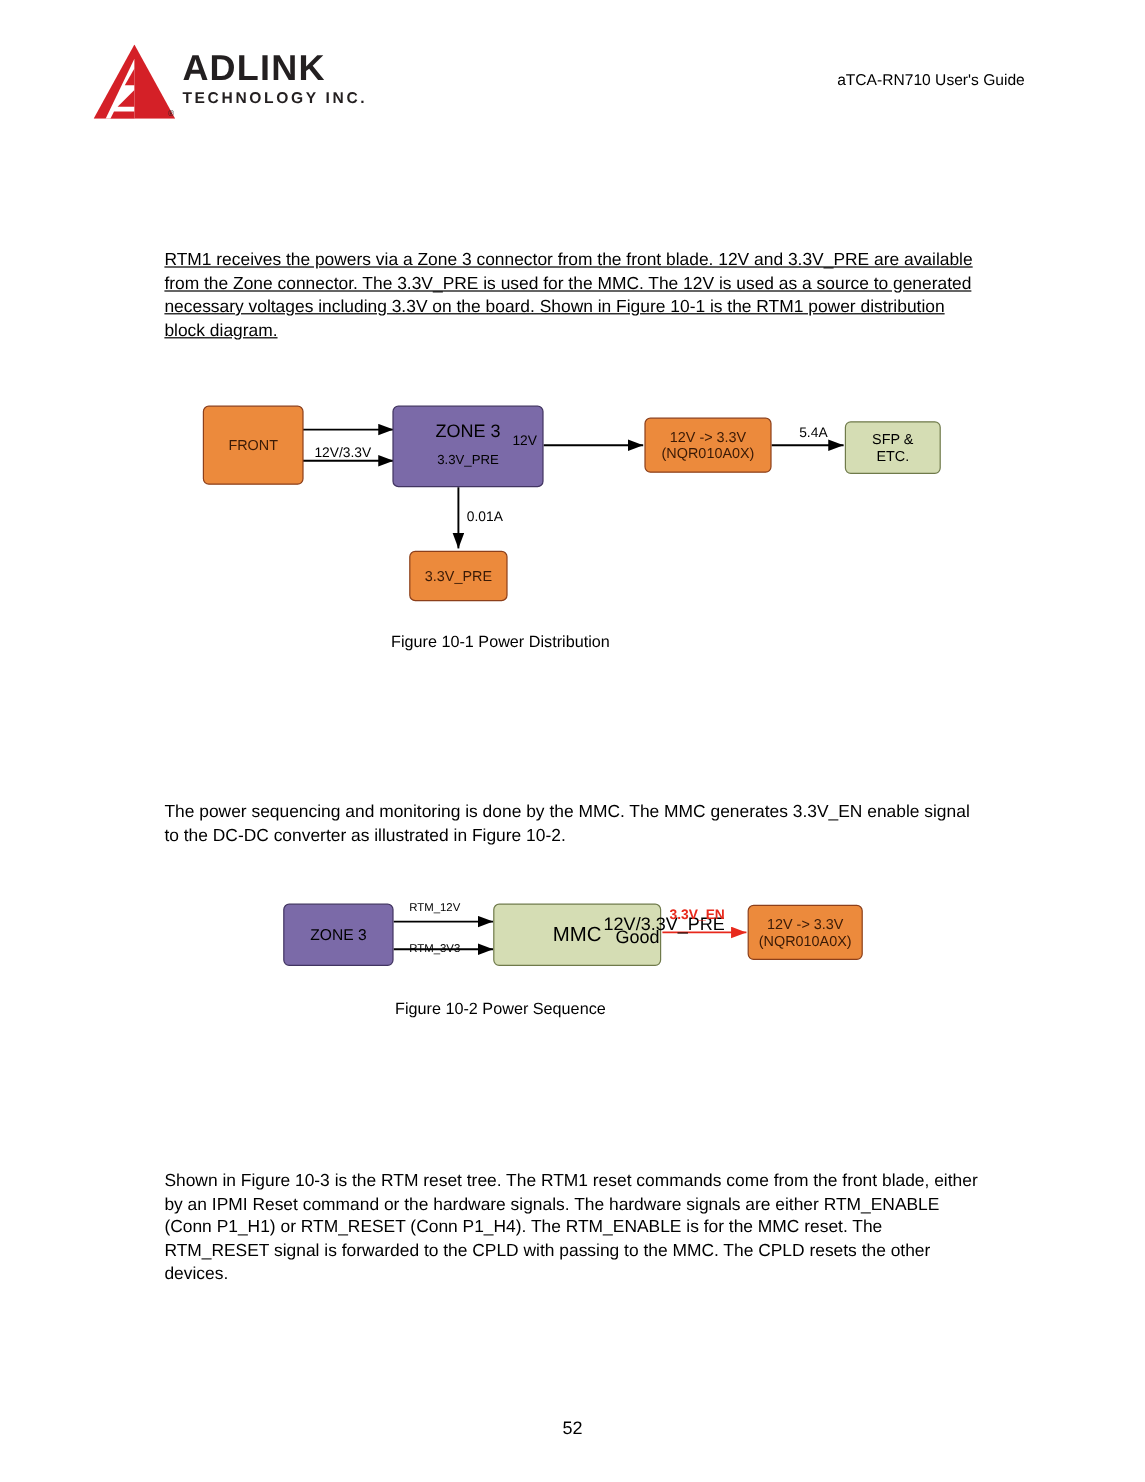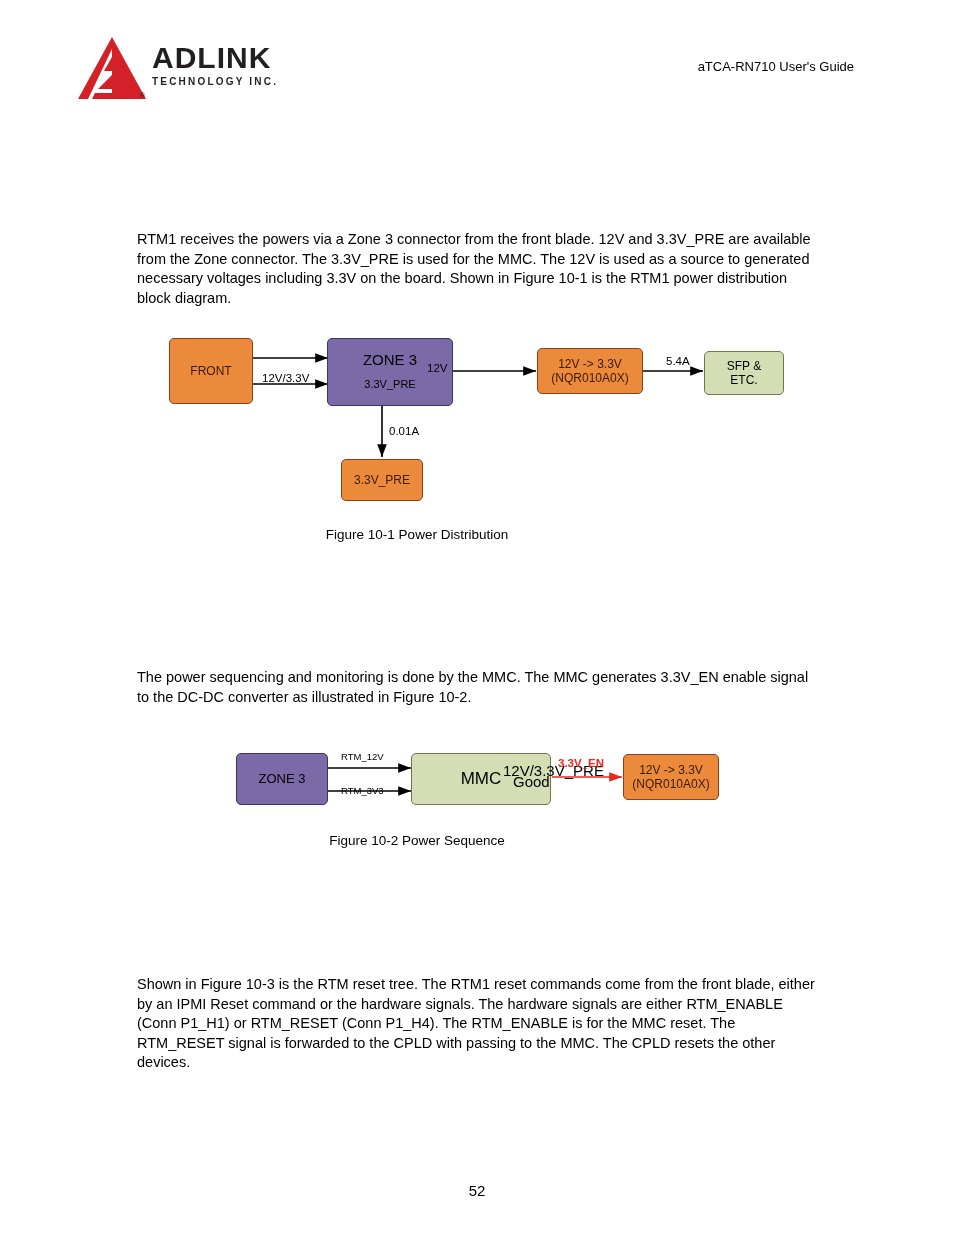--- a/index.html
+++ b/index.html
@@ -45,21 +45,21 @@
   }
   .logo-title {
     font-size: 30px;
     font-weight: bold;
     letter-spacing: 1px;
     color: #231f20;
     line-height: 32px;
     font-family: "Liberation Sans", sans-serif;
   }
   .logo-sub {
-    font-size: 10px;
+    font-size: 13px;
     font-weight: bold;
     letter-spacing: 2.2px;
     color: #231f20;
     line-height: 14px;
     margin-top: 1px;
   }
   .logo-reg {
     position: absolute;
     left: 62px;
     top: 58px;
@@ -76,21 +76,21 @@
   }
 
   
   .para {
     position: absolute;
     font-size: 14.5px;
     line-height: 19.5px;
     color: #000;
     width: 680px;
   }
-  #para1 { left: 137px; top: 230px; }
+  #para1 { left: 137px; top: 208px; text-decoration: underline; }
   #para2 { left: 137px; top: 668px; }
   #para3 { left: 137px; top: 975px; }
 
   .figcaption {
     position: absolute;
     font-size: 13.5px;
     text-align: center;
     width: 834px;
     left: 0;
     color: #000;

